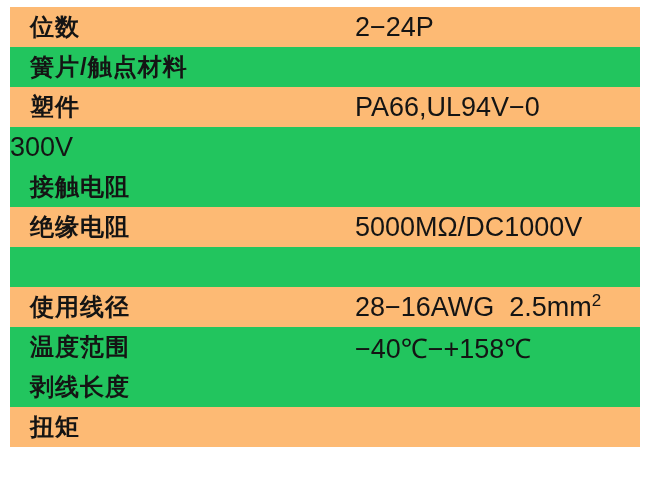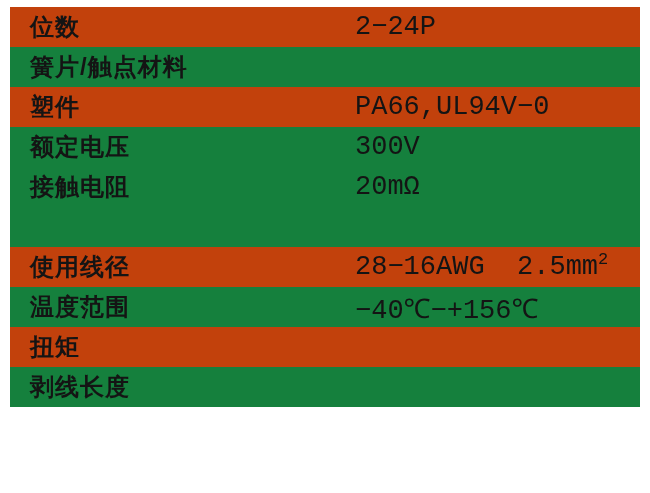--- a/index.html
+++ b/index.html
@@ -16,38 +16,38 @@
   .spec-table {
     position: absolute;
     top: 7px;
     left: 10px;
     width: 630px;
   }
   .row {
     display: flex;
     align-items: center;
     height: 40px;
-    background: #15803d;
+    background: #22c55e;
   }
   .row.teal {
-    background: #c2410c;
+    background: #fdba74;
   }
   .label {
     box-sizing: border-box;
     width: 345px;
     padding-left: 20px;
     font-family: "Liberation Sans", "DejaVu Sans", sans-serif;
     font-weight: bold;
     font-size: 24px;
     letter-spacing: 1px;
     color: #141414;
     white-space: pre;
   }
   .value {
-    font-family: Liberation Mono, monospace;
+    font-family: Liberation Sans, sans-serif;
     font-size: 27px;
     color: #141414;
     white-space: pre;
   }
   .value sup {
     font-size: 17px;
     line-height: 0;
     vertical-align: super;
   }
 </style>
@@ -64,47 +64,49 @@
   <div class="row">
     <span class="label">簧片/触点材料</span>
   </div>
 
   <div class="row teal">
     <span class="label">塑件</span>
     <span class="value">PA66,UL94V−0</span>
   </div>
 
   <div class="row">
-    <span class="label">额定电压</span>
     <span class="value">300V</span>
   </div>
 
 
   <div class="row">
     <span class="label">接触电阻</span>
-    <span class="value">20mΩ</span>
   </div>
 
+  <div class="row teal">
+    <span class="label">绝缘电阻</span>
+    <span class="value">5000MΩ/DC1000V</span>
+  </div>
 
   <div class="row">
   </div>
 
   <div class="row teal">
     <span class="label">使用线径</span>
     <span class="value"><span>28−16AWG  2.5mm</span><sup>2</sup></span>
   </div>
 
   <div class="row">
     <span class="label">温度范围</span>
-    <span class="value">−40℃−+156℃</span>
+    <span class="value">−40℃−+158℃</span>
+  </div>
+
+  <div class="row">
+    <span class="label">剥线长度</span>
+    <span class="value"></span>
   </div>
 
   <div class="row teal">
     <span class="label">扭矩</span>
     <span class="value"></span>
   </div>
 
-  <div class="row">
-    <span class="label">剥线长度</span>
-    <span class="value"></span>
-  </div>
-
 </div>
 
 </body></html>

